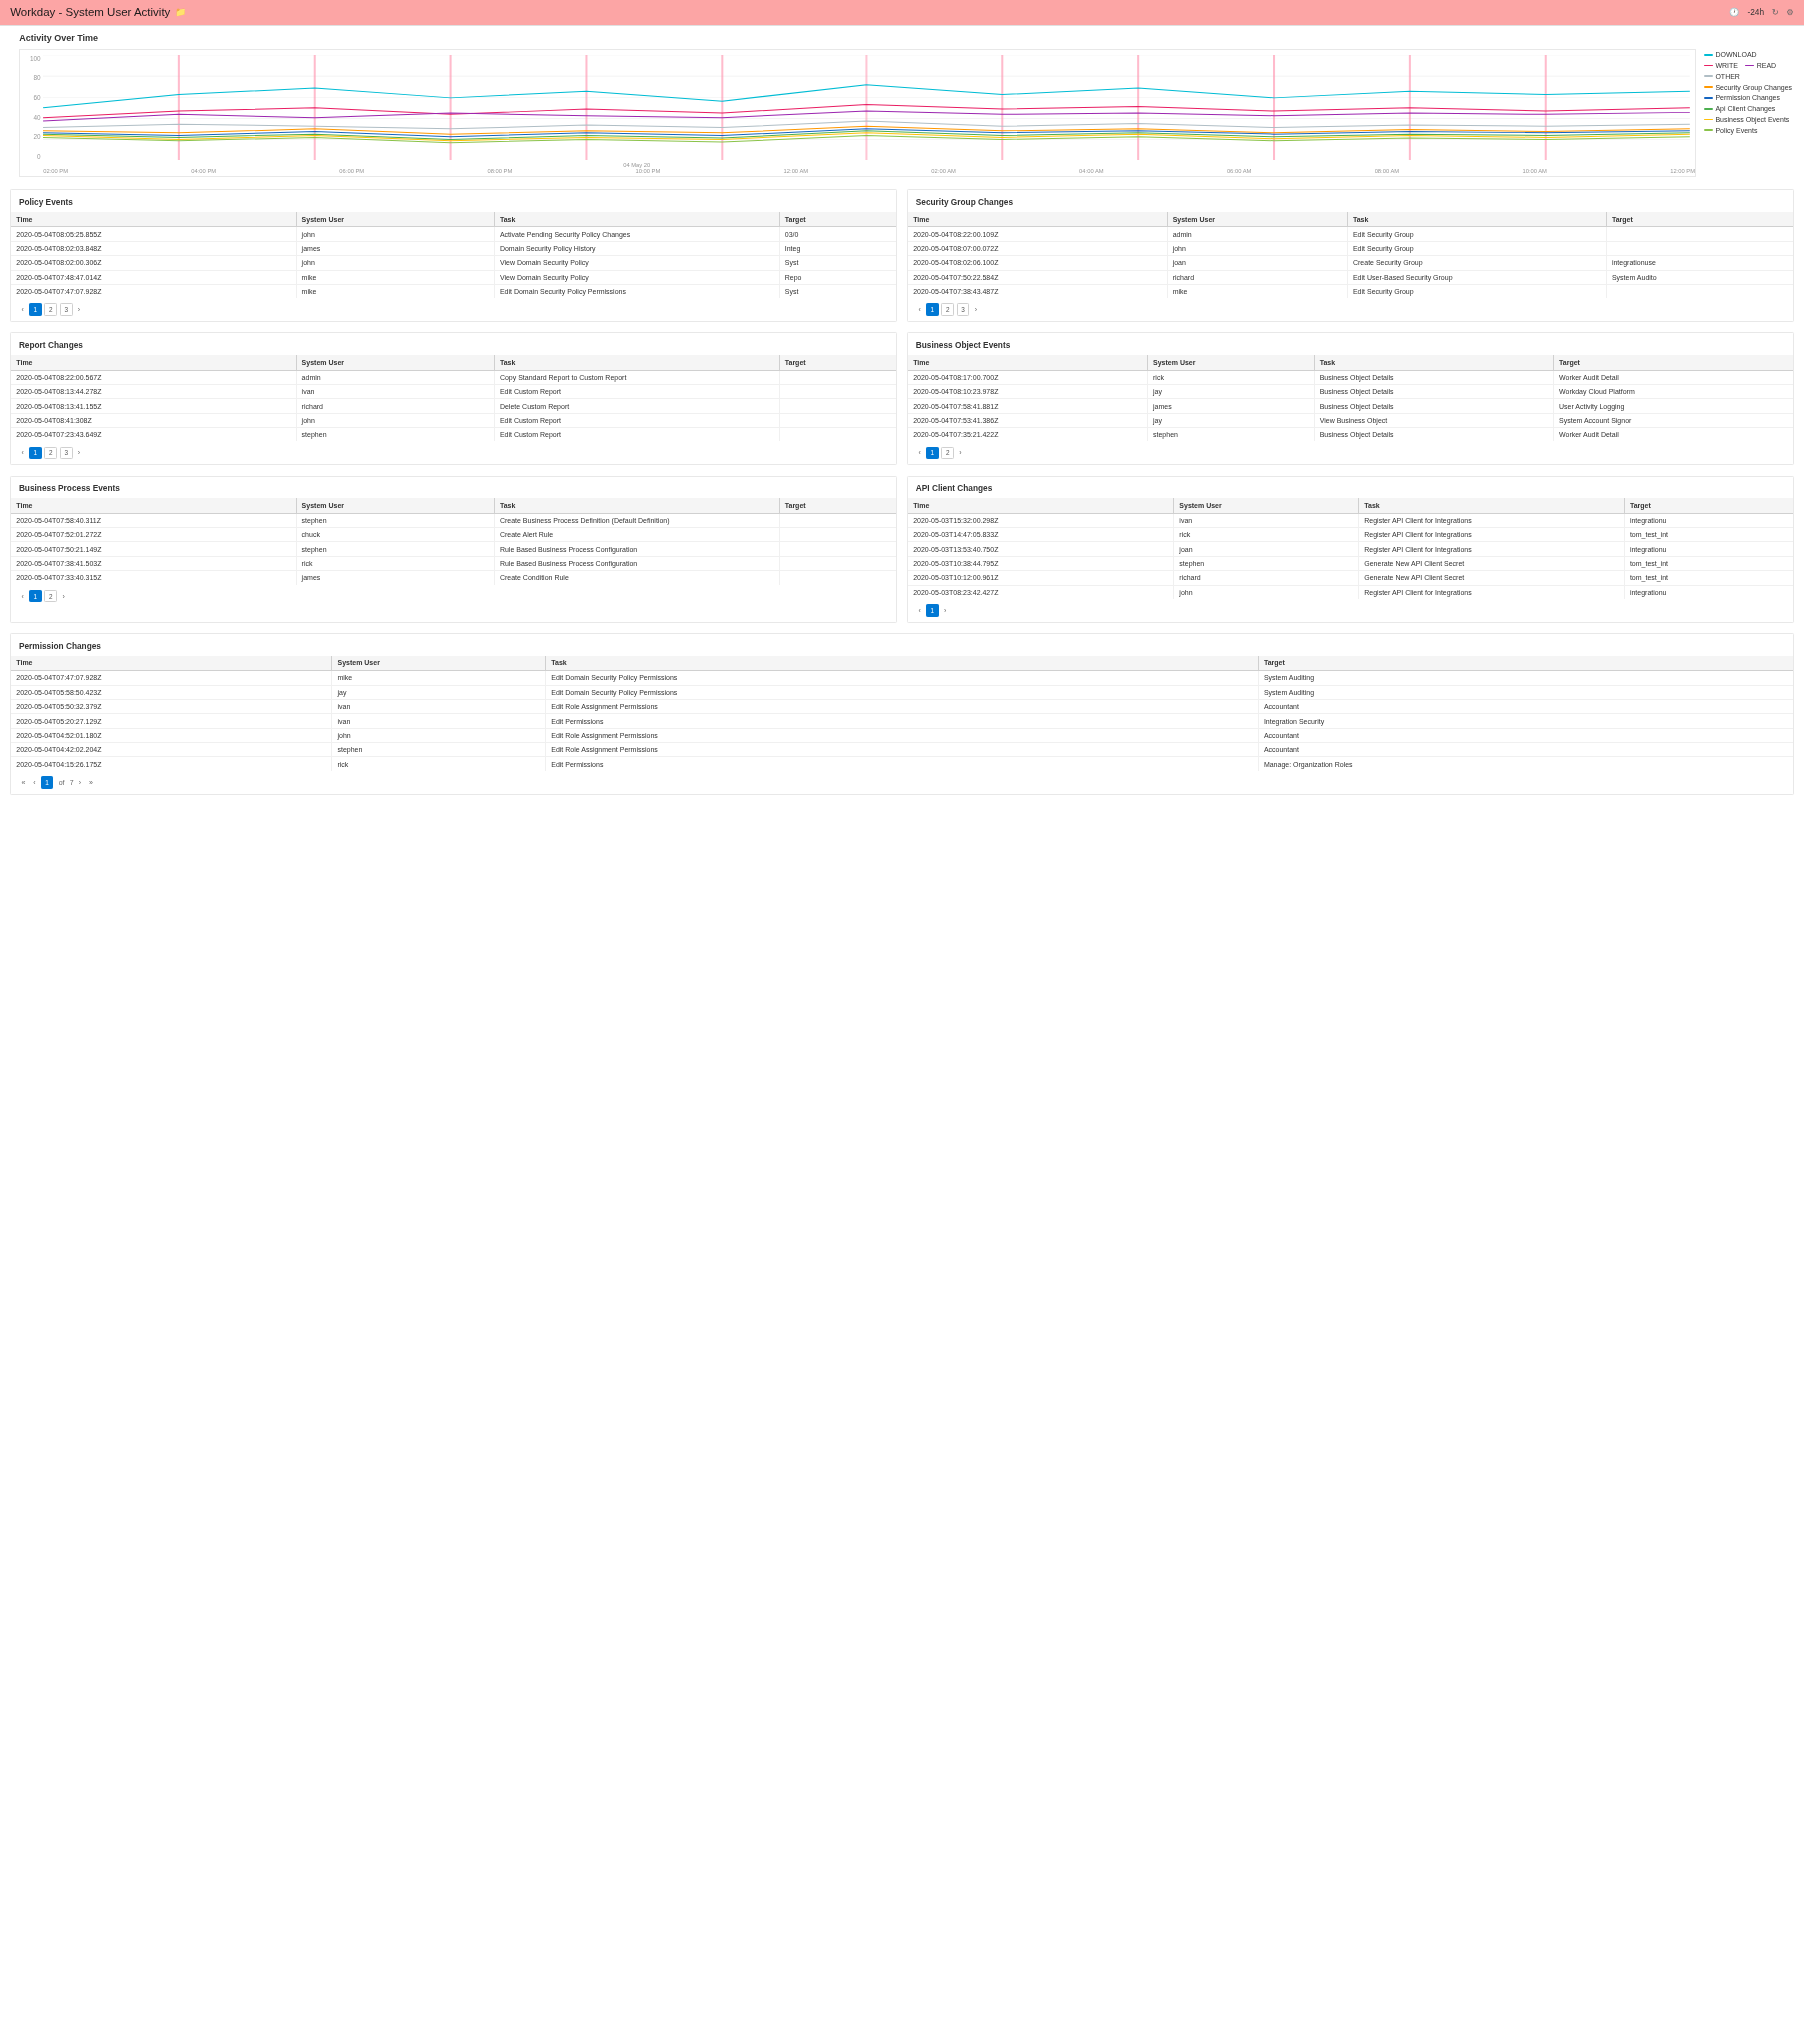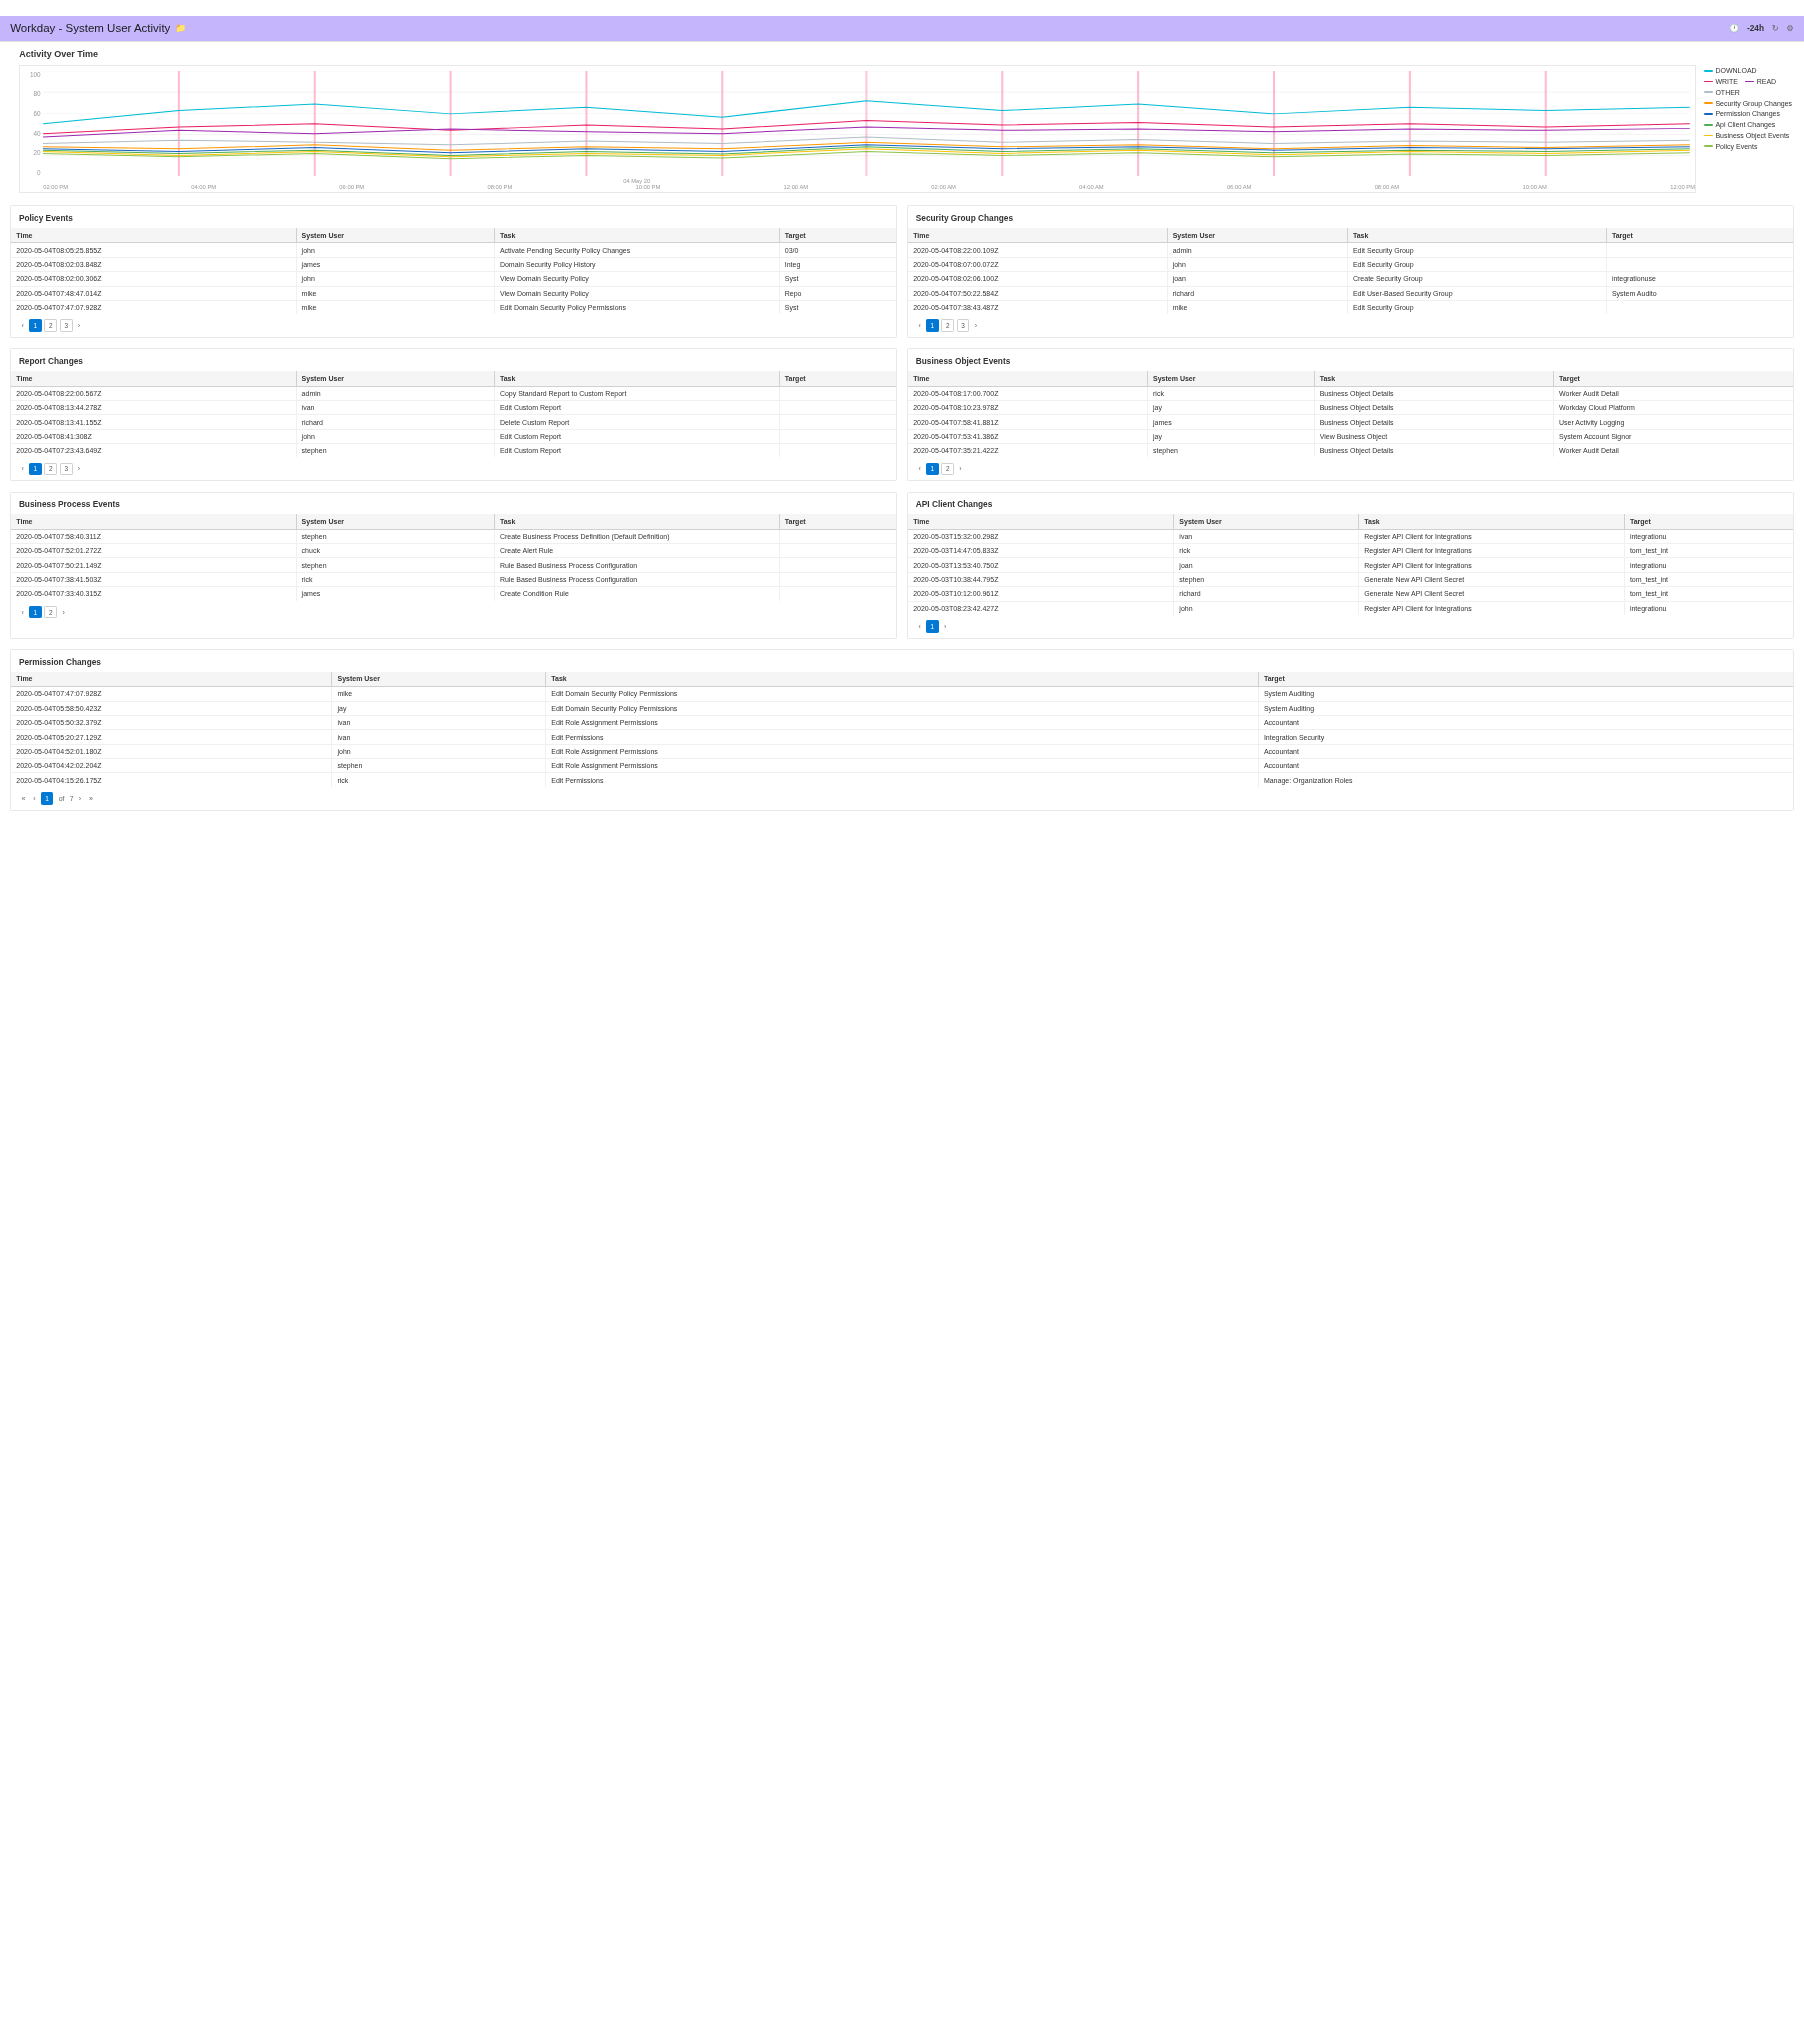--- a/index.html
+++ b/index.html
@@ -1,23 +1,23 @@
 <!DOCTYPE html>
 <html style="font-size:10.2px"><head>
   <meta charset="utf-8">
   <style>
     * { box-sizing: border-box; margin: 0; padding: 0; }
     body { font-family: -apple-system, BlinkMacSystemFont, 'Segoe UI', Arial, sans-serif; font-size: 7.7px; background: #fff; color: #333; }
     
-    .header { display: flex; align-items: center; justify-content: space-between; padding: 6.4px 10.2px; border-bottom: 0.6px solid #e0e0e0; background: #c4b5fd; margin-top: 16px; }
+    .header { display: flex; align-items: center; justify-content: space-between; padding: 6.4px 10.2px; border-bottom: 0.6px solid #e0e0e0; background: #fca5a5; }
     .header-left { display: flex; align-items: center; gap: 5.1px; }
     .header-title { font-size: 11.5px; font-weight: 400; color: #1a1a1a; }
     .header-icon { color: #666; font-size: 9px; }
     .header-right { display: flex; align-items: center; gap: 7.7px; color: #666; font-size: 8.3px; }
-    .time-badge { display: flex; align-items: center; gap: 2.6px; color: #333; font-weight: 700; text-align: center; }
+    .time-badge { display: flex; align-items: center; gap: 2.6px; color: #333; font-weight: 400; text-align: center; }
     
     .main-content { padding: 7.7px 10.2px; }
     
     .chart-section { margin-bottom: 12.8px; margin-left: 9px; }
     .chart-title { font-size: 9px; font-weight: 600; margin-bottom: 5.1px; color: #333; }
     .chart-container { display: flex; gap: 7.7px; }
     .chart-area { flex: 1; height: 128px; border: 0.6px solid #e8e8e8; position: relative; background: #fff; padding: 5.1px 5.1px 15.4px 23px; }
     .chart-legend { width: 90px; display: flex; flex-direction: column; gap: 3.8px; padding-top: 2.6px; font-size: 7px; }
     .legend-item { display: flex; align-items: flex-start; gap: 2.6px; }
     .legend-line { width: 9px; height: 1.9px; margin-top: 2.6px; flex-shrink: 0; border-radius: 1.3px; }

